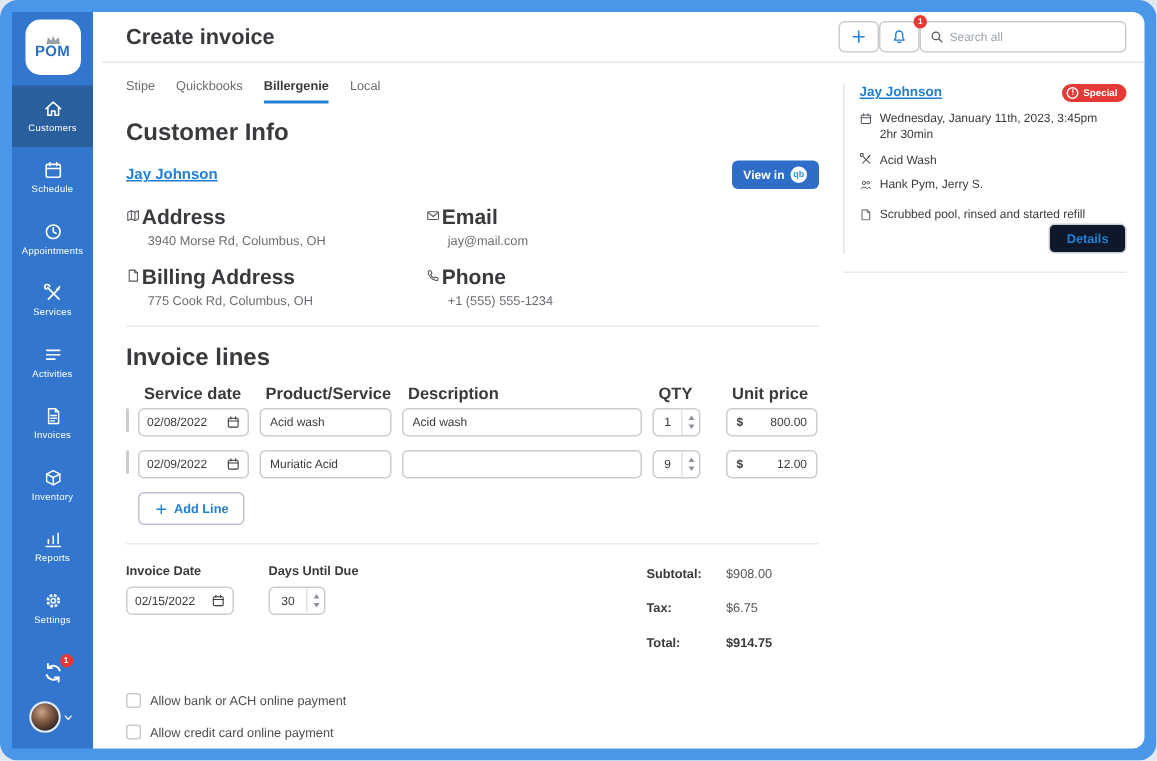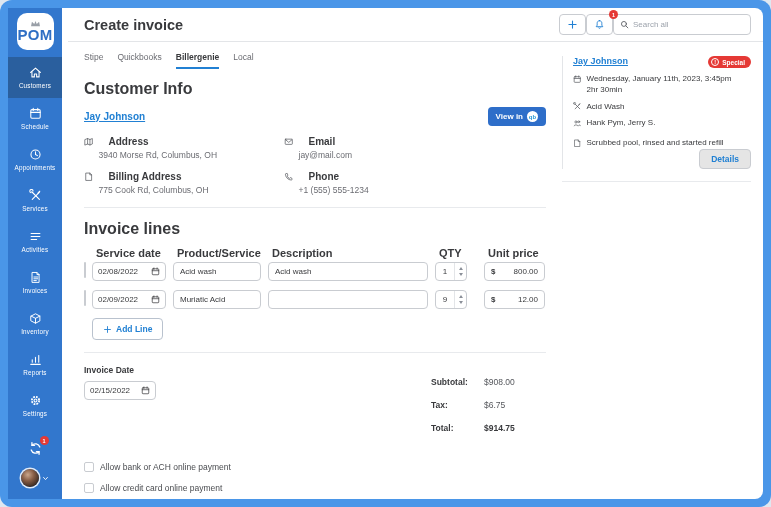--- a/index.html
+++ b/index.html
@@ -6,21 +6,21 @@
   html,body { background:#dfe7f0; }
   body { font-family:"Liberation Sans", sans-serif; -webkit-font-smoothing:antialiased; }
 
   .frame { position:relative; width:771px; height:507px; background:#4A96E8; border-radius:12px; overflow:hidden; }
   .app { position:absolute; left:8px; top:8px; right:8px; bottom:8px; display:flex; }
 
   
   .sidebar { width:54px; background:#3277CD; display:flex; flex-direction:column; align-items:center; flex-shrink:0; }
   .logo { margin-top:5px; width:37px; height:37px; background:#fff; border-radius:10px; display:flex; flex-direction:column; align-items:center; justify-content:center; cursor:pointer; }
   .logo .crown { color:#9aa0a8; width:11px; height:7px; margin-bottom:-1px; }
-  .logo .logo-txt { color:#2F6FC4; font-weight:bold; font-size:15px; letter-spacing:.2px; }
+  .logo .logo-txt { color:#2F6FC4; font-weight:bold; font-size:10px; letter-spacing:.2px; }
   .nav { margin-top:7px; width:100%; display:flex; flex-direction:column; }
   .nav-item { width:100%; height:41px; display:flex; flex-direction:column; align-items:center; justify-content:center; gap:3px; color:#fff; cursor:pointer; }
   .nav-item.active { background:#2A5F9E; }
   .nav-item svg { width:13px; height:13px; }
   .nav-item .nav-lbl { font-size:6.3px; letter-spacing:.2px; }
   .sidebar-bottom { margin-top:auto; margin-bottom:12px; display:flex; flex-direction:column; align-items:center; gap:13px; }
   .sync-btn { position:relative; color:#fff; cursor:pointer; }
   .sync-btn svg { width:15px; height:15px; }
   .mini-badge { position:absolute; top:-5px; right:-6px; background:#E53935; color:#fff; font-size:5.5px; font-weight:bold; width:9px; height:9px; border-radius:50%; display:flex; align-items:center; justify-content:center; }
   .user { display:flex; align-items:center; gap:3px; cursor:pointer; }
@@ -47,21 +47,21 @@
   .tab { font-size:8.5px; color:#6B6C72; padding-bottom:5px; cursor:pointer; border-bottom:2px solid transparent; }
   .tab.active { color:#393A3D; font-weight:bold; border-bottom-color:#2180D3; }
 
   .sec-heading { font-size:16px; font-weight:bold; color:#393A3D; margin:11px 0 9px; }
   .cust-row { display:flex; justify-content:space-between; align-items:center; margin-bottom:10px; }
   .cust-link { font-size:10px; font-weight:bold; color:#2180D3; text-decoration:underline; cursor:pointer; }
   .btn-blue { background:#2E6EC9; color:#fff; font-size:8px; font-weight:bold; border:none; border-radius:4px; padding:4px 8px; display:flex; align-items:center; gap:4px; cursor:pointer; font-family:inherit; }
   .qb-circle { width:11px; height:11px; border-radius:50%; background:#fff; color:#2E9BD6; font-size:6px; font-weight:bold; display:flex; align-items:center; justify-content:center; }
 
   .info-grid { display:grid; grid-template-columns:200px 250px; row-gap:11px; }
-  .info-label { display:flex; align-items:center; gap:15px; font-size:10px; font-weight:bold; color:#393A3D; }
+  .info-label { display:flex; align-items:center; gap:1px; font-size:14px; font-weight:bold; color:#393A3D; }
   .info-label svg { width:9.5px; height:9.5px; color:#53565C; }
   .info-value { font-size:8.5px; color:#6B6C72; margin:3px 0 0 14.5px; }
 
   .hr { border-top:1px solid #E8EAED; margin:12px 0; }
 
   
   .tbl-head { display:flex; font-size:11px; font-weight:bold; color:#393A3D; margin-bottom:3px;align-items:flex-end; }
   .tbl-head span { padding-left:4px; }
   .c-handle { width:8px; flex-shrink:0; }
   .c-date { width:74px; margin-right:7px; flex-shrink:0; }
@@ -87,21 +87,21 @@
 
   .add-line { margin-left:8px; margin-top:3px; background:#fff; border:1px solid #B9C2CE; border-radius:4px; color:#2180D3; font-size:8.5px; font-weight:bold; padding:5px 10px; display:flex; align-items:center; gap:4px; cursor:pointer; font-family:inherit; }
   .add-line svg { width:9px; height:9px; }
 
   
   .meta-row { display:flex; }
   .fld-label { font-size:8.5px; font-weight:bold; color:#393A3D; margin-bottom:6px; }
   .fld-date { width:72px; }
   .fld-days { margin-left:23px; }
   .days-inp { width:38px; }
-  .totals { margin-left:auto; width:115px; margin-top:12px; }
+  .totals { margin-left:auto; width:115px; margin-top:2px; }
   .tot-row { display:flex; margin-bottom:13px; font-size:8.5px; }
   .tot-row .tl { width:53px; font-weight:bold; color:#393A3D; }
   .tot-row .tv { color:#55575C; }
   .tot-row.grand .tv { font-weight:bold; color:#393A3D; }
 
   .chk-row { display:flex; align-items:center; gap:6px; margin-bottom:11px; }
   .chk { width:10px; height:10px; border:1px solid #C9CCD1; border-radius:2px; background:#fff; cursor:pointer; flex-shrink:0; }
   .chk-lbl { font-size:8.5px; color:#4A4C50; }
   .pay-opts { margin-top:16px; }
 
@@ -111,21 +111,21 @@
   
   .right-col { position:absolute; left:494px; right:12px; top:14px; }
   .appt-card { border-left:1px solid #E3E5E8; padding-left:10px; min-height:108px; display:flex; flex-direction:column; }
   .appt-head { display:flex; justify-content:space-between; align-items:flex-start; }
   .appt-link { font-size:9px; font-weight:bold; color:#2180D3; text-decoration:underline; cursor:pointer; }
   .badge-pill { background:#E53935; color:#fff; border-radius:99px; padding:2px 6px 2px 3px; display:flex; align-items:center; gap:3px; font-size:6.5px; font-weight:bold; }
   .badge-pill .excl { width:8px; height:8px; border:1px solid #fff; border-radius:50%; font-size:5.5px; display:flex; align-items:center; justify-content:center; flex-shrink:0; }
   .appt-row { display:flex; gap:5px; margin-top:6px; font-size:8px; color:#393A3D; line-height:1.35; }
   .appt-row svg { width:8.5px; height:8.5px; color:#53565C; flex-shrink:0; margin-top:.5px; }
   .appt-row.note { margin-top:9px; }
-  .details-btn { align-self:flex-end; margin-top:auto; background:#e5e5e5; border:1px solid #C9CCD1; border-radius:4px; color:#2180D3; font-size:8.5px; font-weight:bold; padding:4px 11px; cursor:pointer; font-family:inherit; }
+  .details-btn { align-self:flex-end; margin-top:auto; background:#0f172a; border:1px solid #C9CCD1; border-radius:4px; color:#2180D3; font-size:8.5px; font-weight:bold; padding:4px 11px; cursor:pointer; font-family:inherit; }
   .right-col .hr { margin-top:12px; }
 
   .icon { display:block; }
   .svg-defs { position:absolute; width:0; height:0; overflow:hidden; }
 </style>
 </head>
 <body>
 
 <svg class="svg-defs" xmlns="http://www.w3.org/2000/svg">
   <defs>
@@ -465,20 +465,30 @@
           <div class="meta-row">
             <div>
               <div class="fld-label">Invoice Date</div>
               <div class="inp date-inp fld-date">
                 <input value="02/15/2022" style="">
                 <svg class="icon">
                     <use href="#i-calendar"></use>
                   </svg>
               </div>
             </div>
+            <div class="fld-days">
+              <div class="fld-label">Days Until Due</div>
+              <div class="inp qty-inp days-inp">
+                <input value="30" style="">
+                <div class="spin">
+                    <span class="up"></span>
+                    <span class="dn"></span>
+                  </div>
+              </div>
+            </div>
             <div class="totals">
               <div class="tot-row">
                 <span class="tl">Subtotal:</span>
                 <span class="tv">$908.00</span>
               </div>
               <div class="tot-row">
                 <span class="tl">Tax:</span>
                 <span class="tv">$6.75</span>
               </div>
               <div class="tot-row grand">

